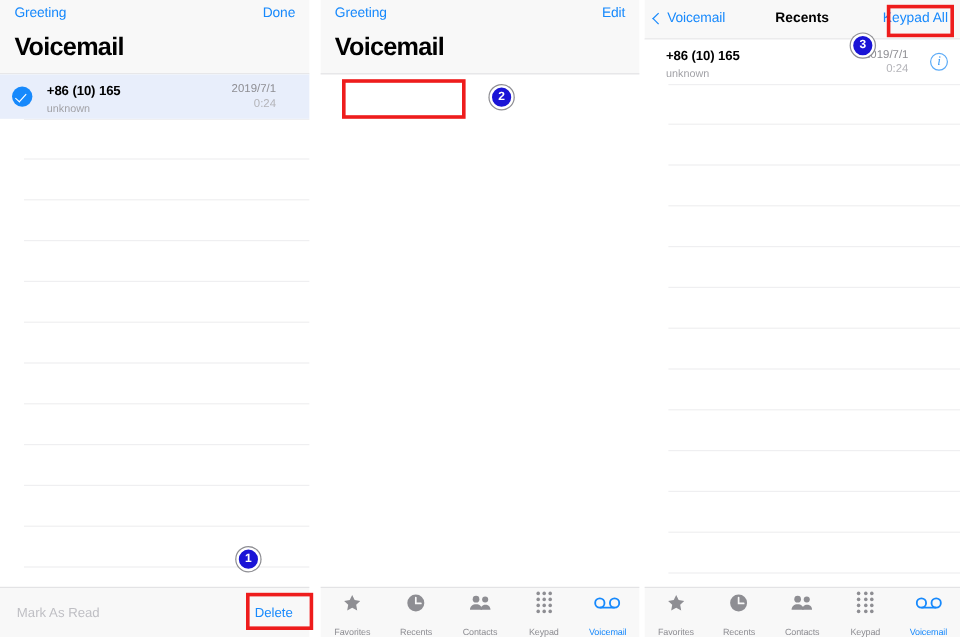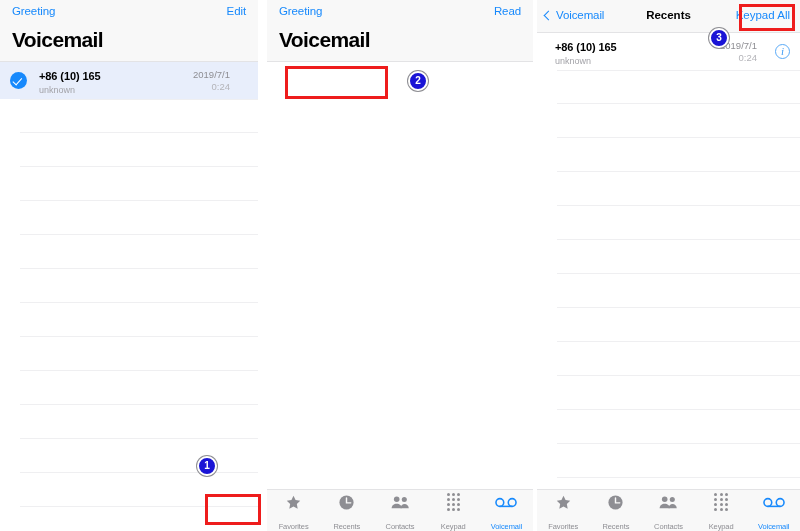--- a/index.html
+++ b/index.html
@@ -310,21 +310,21 @@
 </head>
 <body>
 
 <div id="stage">
 
   <div class="panel" id="panel1">
 
     <div class="navbar-big">
       <div class="nav-row">
         <span class="nav-left">Greeting</span>
-        <span class="nav-right">Edit</span>
+        <span class="nav-right">Done</span>
       </div>
       <div class="big-title">Voicemail</div>
     </div>
 
     <div class="list">
       <div class="vm-row selected">
         <span class="check-circle"></span>
         <span class="vm-text">
           <span class="vm-number">+86 (10) 165</span>
           <span class="vm-sub" style="display:block">unknown</span>
@@ -342,28 +342,32 @@
       <div class="sep-row"></div>
       <div class="sep-row"></div>
       <div class="sep-row"></div>
       <div class="sep-row"></div>
       <div class="sep-row"></div>
       <div class="sep-row"></div>
       <div class="sep-row"></div>
       <div class="sep-row"></div>
     </div>
 
+    <div class="edit-toolbar">
+      <span class="toolbar-disabled">Mark As Read</span>
+      <span class="toolbar-action">Delete</span>
+    </div>
   </div>
 
   <div class="panel" id="panel2">
 
     <div class="navbar-big">
       <div class="nav-row">
         <span class="nav-left">Greeting</span>
-        <span class="nav-right">Read</span>
+        <span class="nav-right">Edit</span>
       </div>
       <div class="big-title">Voicemail</div>
     </div>
 
 
     <div class="tabbar">
       <div class="tab">
         <span class="tab-ico">
           <svg width="17" height="17" viewBox="0 0 24 24" fill="currentColor">
             <path d="M12 2.5l2.9 6.1 6.6.9-4.8 4.6 1.2 6.6L12 17.6 6.1 20.7l1.2-6.6L2.5 9.5l6.6-.9z"></path>

